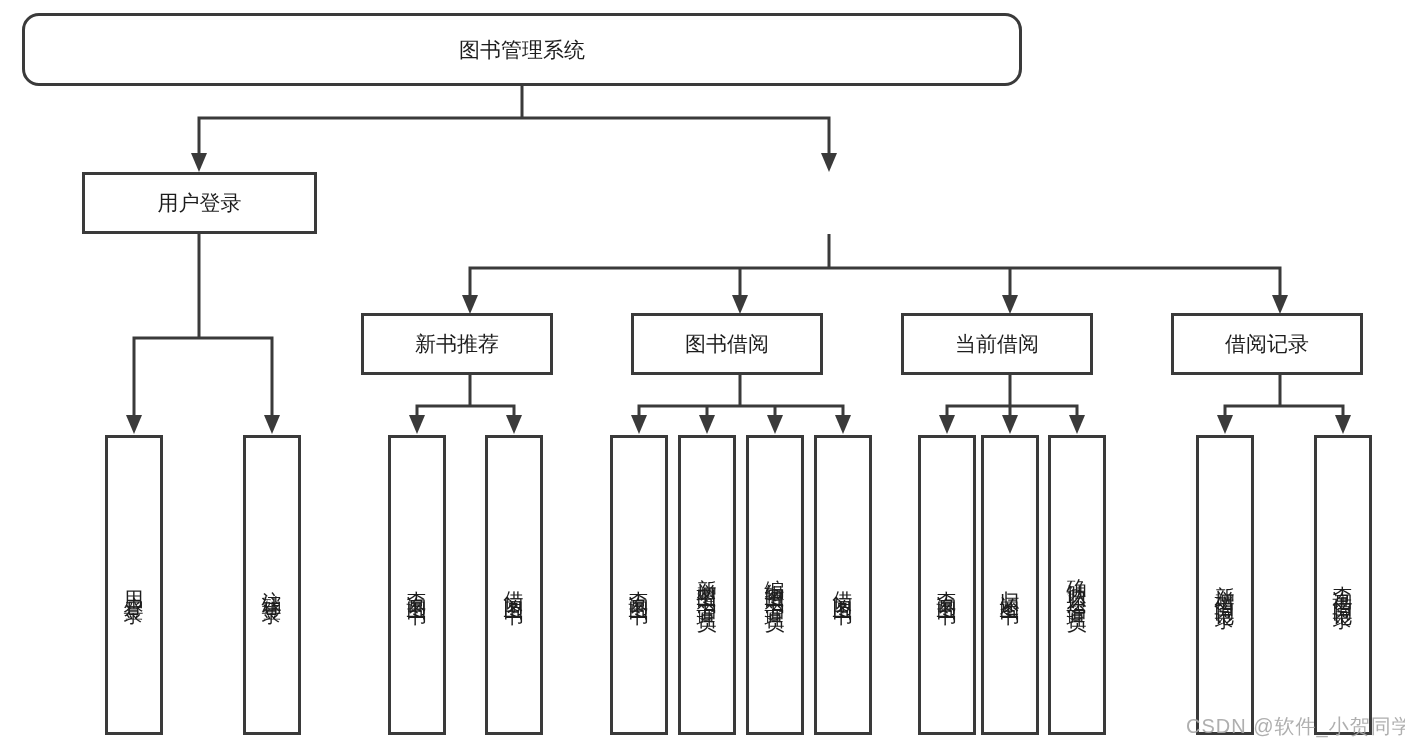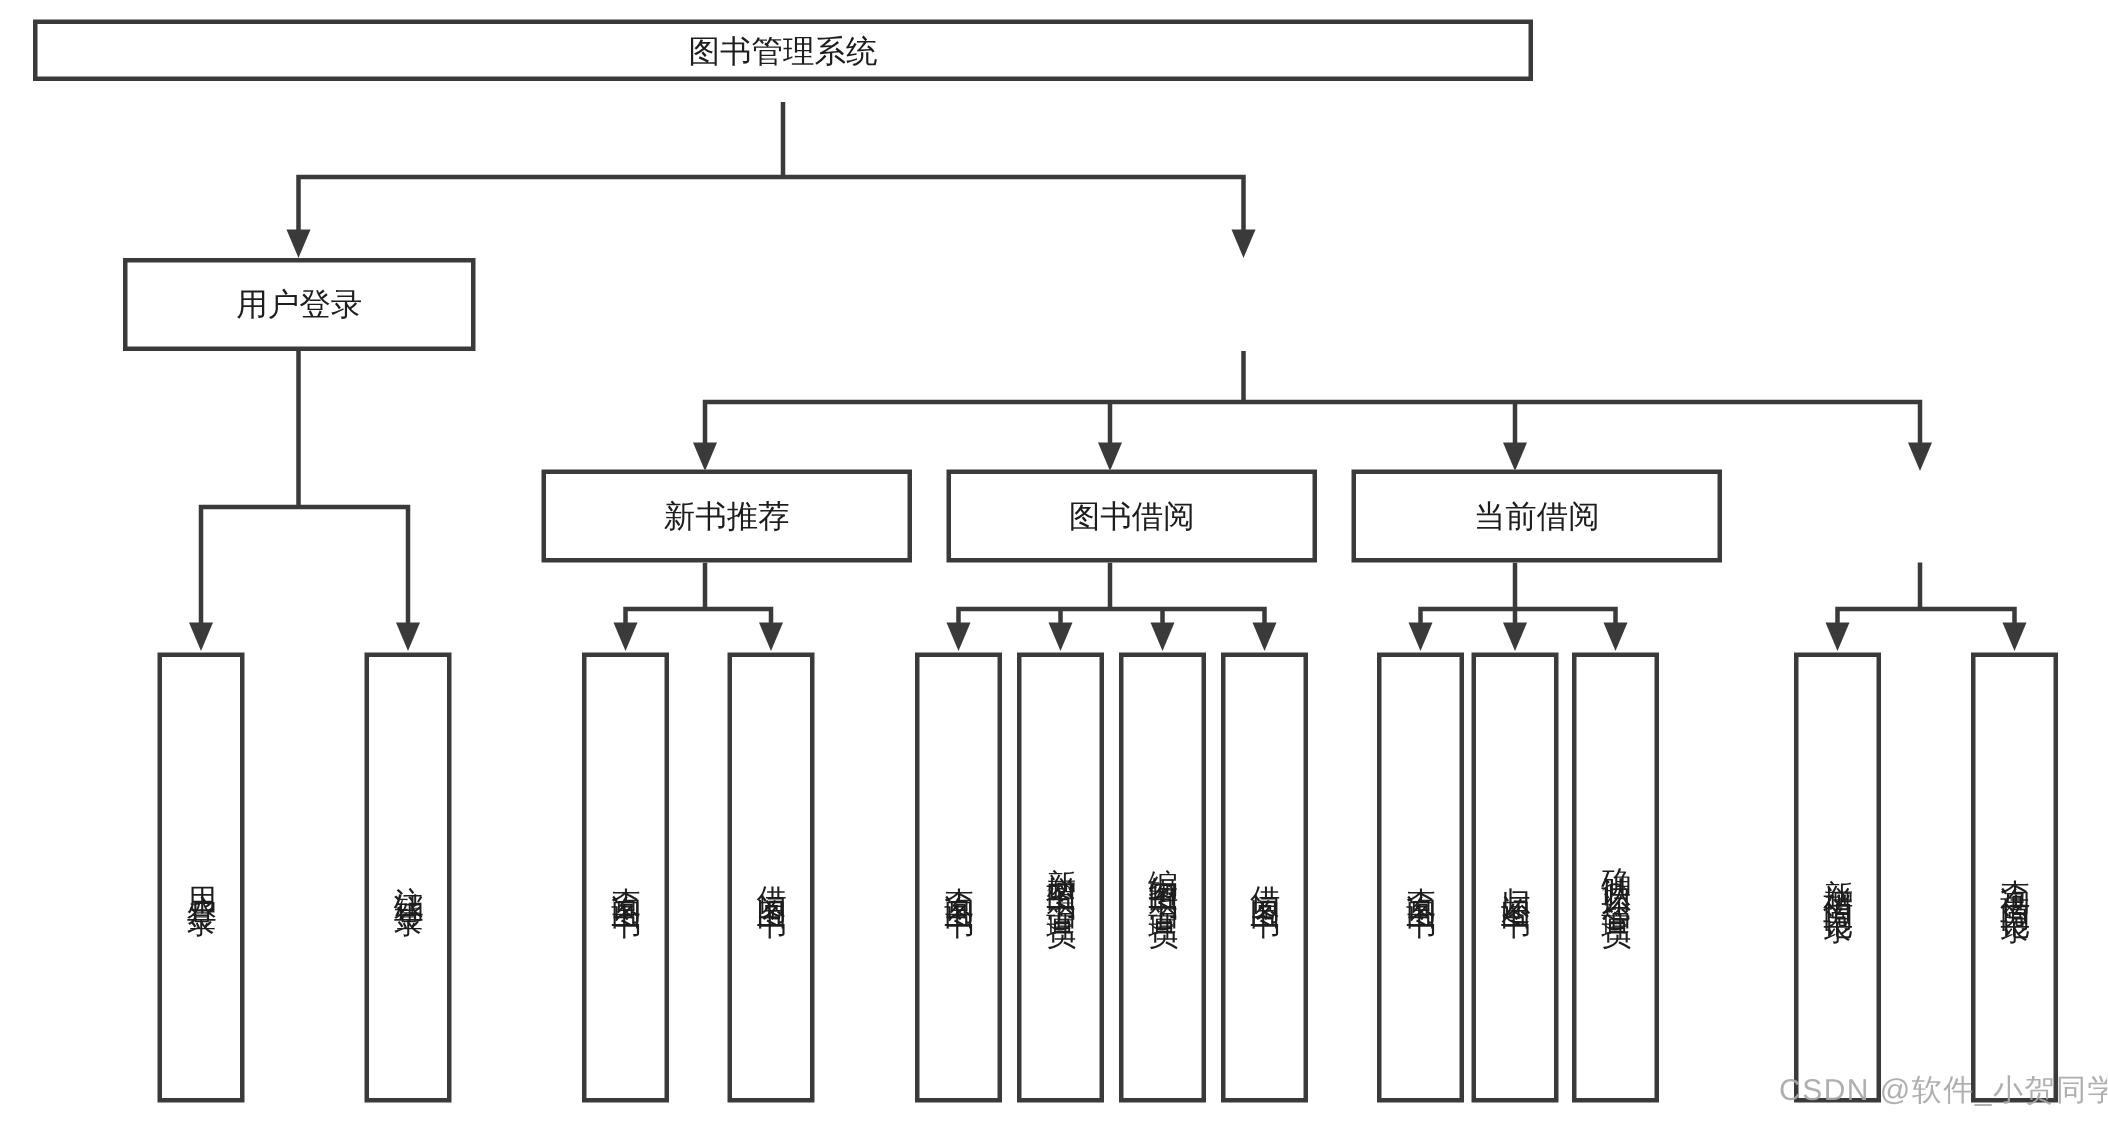--- a/index.html
+++ b/index.html
@@ -23,23 +23,23 @@
     border: 3px solid #3a3a3a;
     background: #ffffff;
     display: flex;
     align-items: center;
     justify-content: center;
     color: #1d1d1d;
     font-size: 21px;
     z-index: 1;
     white-space: nowrap;
   }
-  .root-box { left: 22px; top: 13px; width: 1000px; height: 41px; }
+  .root-box { left: 22px; top: 13px; width: 1000px; height: 73px; border-radius: 17px; }
   .l2 { top: 172px; width: 235px; height: 62px; }
-  .l3 { top: 313px; width: 247px; height: 62px; }
+  .l3 { top: 313px; width: 192px; height: 62px; }
   .leaf { top: 435px; width: 58px; height: 300px; }
   .vtext {
     writing-mode: vertical-rl;
     text-orientation: mixed;
     letter-spacing: 5px;
     font-size: 20px;
     line-height: 1;
   }
   .watermark {
     position: absolute;
@@ -107,20 +107,23 @@
 
   <div class="box l3" style="left:361px">
     <span>新书推荐</span>
   </div>
   <div class="box l3" style="left:631px">
     <span>图书借阅</span>
   </div>
   <div class="box l3" style="left:901px">
     <span>当前借阅</span>
   </div>
+  <div class="box l3" style="left:1171px">
+    <span>借阅记录</span>
+  </div>
 
   <div class="box leaf" style="left:105px">
     <span class="vtext">用户登录</span>
   </div>
   <div class="box leaf" style="left:243px">
     <span class="vtext">注销登录</span>
   </div>
 
   <div class="box leaf" style="left:388px">
     <span class="vtext">查询图书</span>

